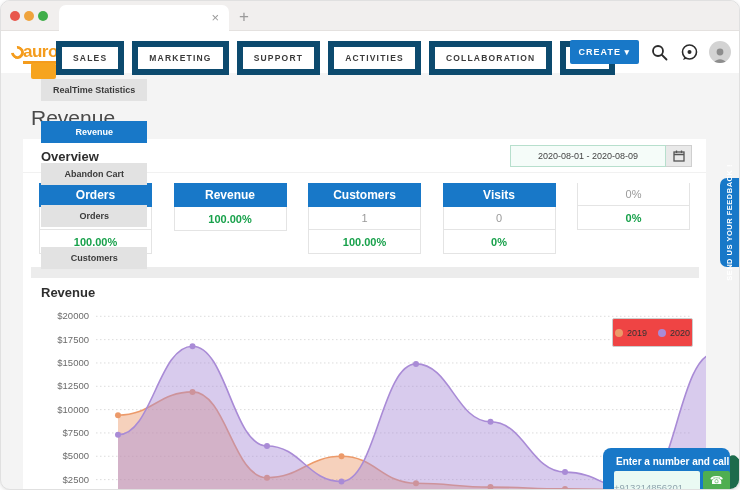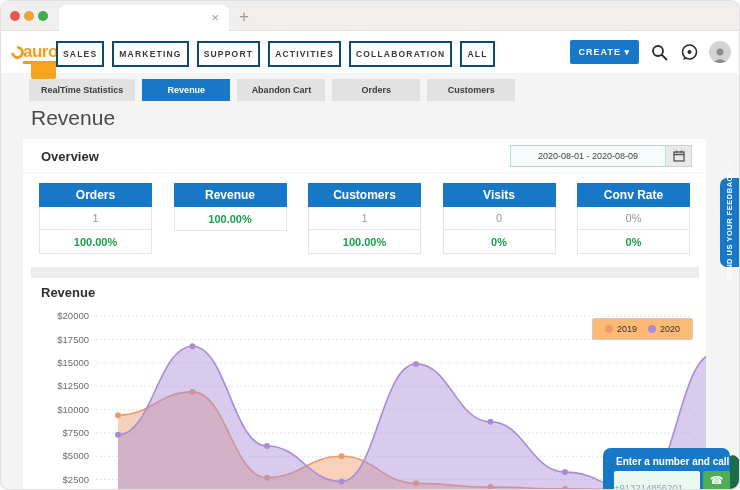--- a/index.html
+++ b/index.html
@@ -18,46 +18,46 @@
   .btab{ position:absolute; left:58px; top:4px; width:170px; height:26px; background:#fff; border-radius:7px 7px 0 0; }
   .btab .close{ position:absolute; right:10px; top:0; line-height:26px; font-size:13px; color:#9a9a9a; cursor:default;}
   .newtab{ position:absolute; left:238px; top:3px; font-size:17px; color:#9a9a9a; line-height:26px; }
   
   .navbar{ position:absolute; left:0; top:30px; width:100%; height:42px; background:#fff; z-index:5; }
   .logo{ position:absolute; left:10px; top:11px; color:#f49c1d; font-weight:bold; font-size:17px; letter-spacing:-0.5px; white-space:nowrap;}
   .swirl{ display:inline-block; width:13px; height:13px; border:3px solid #f49c1d; border-left-color:transparent; border-radius:50%; vertical-align:-2px; margin-right:-1px; transform:rotate(40deg);}
   .logo u{ text-decoration:none; border-bottom:3px solid #f49c1d; }
   .logo-block{ position:absolute; left:30px; top:32px; width:25px; height:16px; background:#f6a41f; border-radius:2px; z-index:6;}
   .menu{ position:absolute; left:55px; top:10px; display:flex; gap:8px; list-style:none;}
-  .menu li{ background:#fff; border:2px solid #0c4a6e; padding:6px 5px; font-size:8.5px; font-weight:bold; letter-spacing:1.2px; color:#3a3a3a; cursor:pointer;}
+  .menu li{ background:#fff; border:6px solid #0c4a6e; padding:6px 11px; font-size:8.5px; font-weight:bold; letter-spacing:1.2px; color:#3a3a3a; cursor:pointer;}
   .nav-right{ position:absolute; right:8px; top:9px; display:flex; align-items:center; gap:10px;}
   .create-btn{ background:var(--accent); color:#fff; border:none; font-family:inherit; font-size:9px; font-weight:bold; letter-spacing:1px; padding:7px 9px; border-radius:2px; cursor:pointer;}
   .icon-btn{ width:20px; height:20px; display:flex; align-items:center; justify-content:center; cursor:pointer;}
   .avatar{ width:22px; height:22px; border-radius:50%; background:#d3d3d3; display:flex; align-items:flex-end; justify-content:center; overflow:hidden; cursor:pointer;}
   
-  .tabs{ position:absolute; left:28px; top:78px; display:flex; gap:7px; z-index:2;}
+  .tabs{ position:absolute; left:40px; top:78px; display:flex; gap:20px; z-index:2;flex-direction:column;}
   .tab{ height:22px; line-height:22px; padding:0 12px; min-width:88px; text-align:center; background:#e2e2e2; color:#3b3b3b; font-size:9px; font-weight:bold; cursor:pointer;}
   .tab.active{ background:var(--accent); color:#fff;}
   .page-title{ position:absolute; left:30px; top:105px; font-size:21px; color:#4a4a4a;}
   .main-col{ position:absolute; left:22px; top:138px; width:683px; height:352px; background:#fff;}
   .ov-head{ position:relative; height:34px; border-bottom:1px solid #f1f1f1;}
   .ov-title{ position:absolute; left:18px; top:10px; font-size:13px; font-weight:bold; color:#2e2e2e;}
   .date-ctl{ position:absolute; right:14px; top:6px; display:flex;}
   .date-input{ width:156px; height:22px; border:1px solid #b7dfcd; background:#f5fcf9; font-family:inherit; font-size:9px; color:#444; text-align:center; outline:none;}
   .cal-btn{ width:26px; height:22px; background:#e9e9e9; border:1px solid #cfcfcf; border-left:none; display:flex; align-items:center; justify-content:center; cursor:pointer;}
   .stats{ display:flex; justify-content:space-between; margin:10px 16px 0;}
   .stat{ width:113px;}
   .stat .hd{ height:24px; line-height:24px; text-align:center; background:var(--accent); color:#fff; font-size:12px; font-weight:bold;}
   .stat .val{ height:23px; line-height:23px; text-align:center; font-size:11px; color:#9a9a9a; border:1px solid #e4e4e4; border-top:none;}
   .stat .pct{ height:24px; line-height:24px; text-align:center; font-size:11px; font-weight:bold; color:#18a14b; border:1px solid #e4e4e4; border-top:none;}
   .gray-band{ position:absolute; left:8px; top:128px; width:668px; height:11px; background:#ececec;}
   .chart-title{ position:absolute; left:18px; top:146px; font-size:13px; font-weight:bold; color:#2e2e2e;}
   .ytick{ position:absolute; left:0; width:66px; text-align:right; font-size:9.5px; color:#6b6b6b;}
   .plot{ position:absolute; left:73px; top:167px;}
-  .legend{ position:absolute; right:13px; top:179px; height:22px; display:flex; align-items:center; gap:11px; padding:0 12px; background:#fdba74; border:1px solid #ccc; border-radius:2px; z-index:3;}
+  .legend{ position:absolute; right:13px; top:179px; height:29px; display:flex; align-items:center; gap:11px; padding:0 2px; background:#ef4444; border:1px solid #ccc; border-radius:2px; z-index:3;}
   .legend .li{ display:flex; align-items:center; gap:4px; font-size:9px; color:#333;}
   .legend .dotc{ width:8px; height:8px; border-radius:50%;}
   
   .feedback{ position:absolute; right:0; top:177px; width:19px; height:89px; background:var(--accent); border-radius:7px 0 0 7px; z-index:15; display:flex; align-items:center; justify-content:center; cursor:pointer;}
   .feedback span{ writing-mode:vertical-rl; transform:rotate(180deg); color:#fff; font-size:7.5px; font-weight:bold; letter-spacing:.5px; white-space:nowrap;}
   .leaf{ position:absolute; right:-8px; top:458px; width:28px; height:28px; background:#1d6b4c; border-radius:5px; transform:rotate(45deg); z-index:19;}
   .call{ position:absolute; left:602px; top:447px; width:127px; height:43px; background:var(--accent); border-radius:8px 8px 0 0; z-index:20;}
   .call .lbl{ position:absolute; left:13px; top:8px; color:#fff; font-size:10px; font-weight:bold;}
   .call .row{ position:absolute; left:11px; top:23px; display:flex; gap:3px;}
   .call input{ width:86px; height:32px; border:none; background:#eafaf3; border-radius:2px; font-family:inherit; font-size:9.5px; color:#90a5ae; padding:0 0; outline:none;}
@@ -152,21 +152,20 @@
           <div class="hd">Customers</div>
           <div class="val">1</div>
           <div class="pct">100.00%</div>
         </div>
         <div class="stat">
           <div class="hd">Visits</div>
           <div class="val">0</div>
           <div class="pct">0%</div>
         </div>
         <div class="stat">
-          <div class="hd">Conv Rate</div>
           <div class="val">0%</div>
           <div class="pct">0%</div>
         </div>
       </div>
     <div class="gray-band"></div>
     <div class="chart-title">Revenue</div>
     <div id="yticks">
         <div class="ytick" style="top: 171.3px;">$20000</div>
         <div class="ytick" style="top: 194.63px;">$17500</div>
         <div class="ytick" style="top: 217.96px;">$15000</div>

